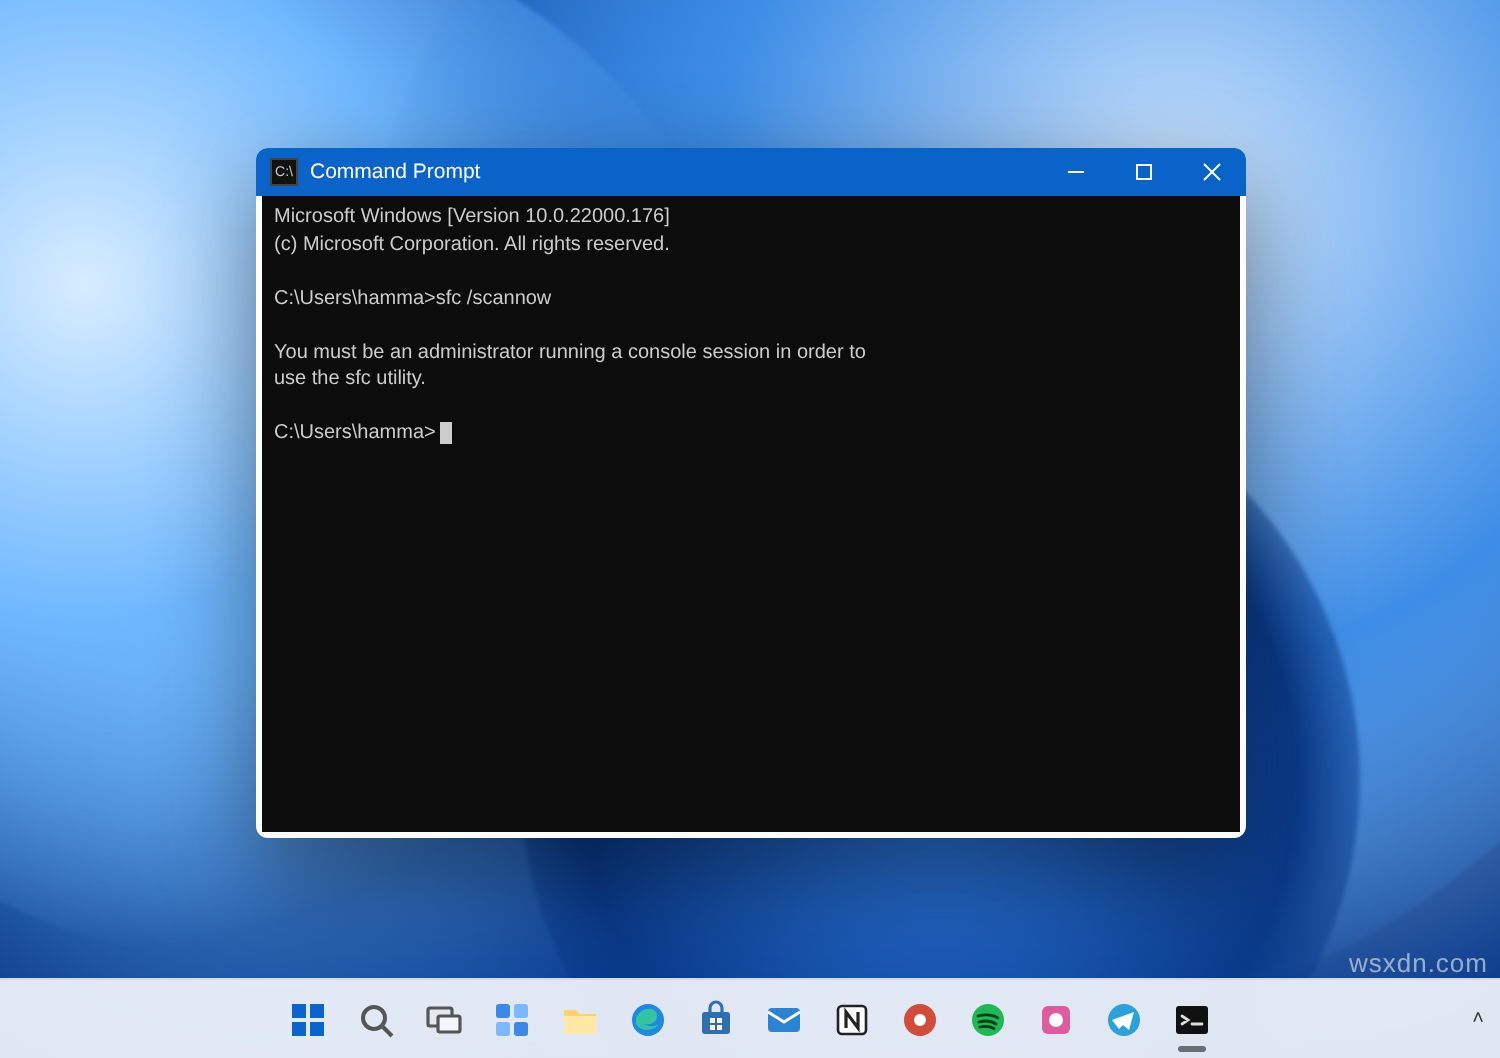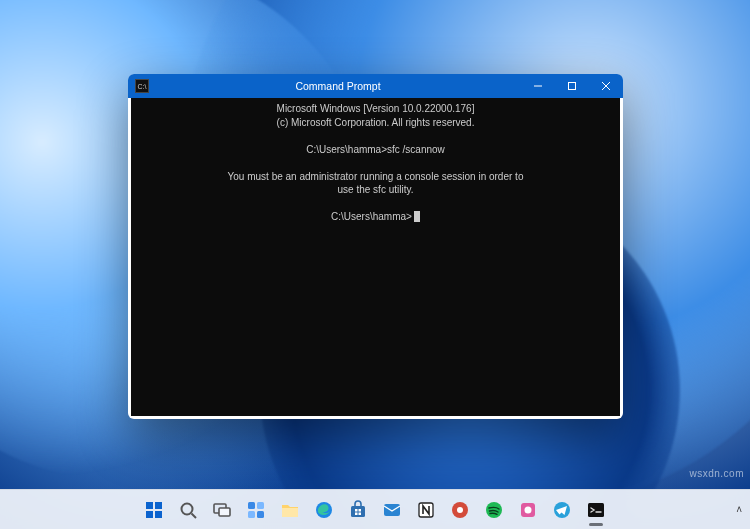--- a/index.html
+++ b/index.html
@@ -17,30 +17,30 @@
   }
   .bloom { position:absolute; border-radius:50%; filter: blur(1px); }
   .b1 { width:520px; height:520px; left:-140px; top:-40px;
         background: radial-gradient(circle at 35% 35%, #d7ecff 0%, #6fb8ff 35%, rgba(30,110,210,0) 70%); }
   .b2 { width:680px; height:680px; left:180px; top:-170px;
         background: radial-gradient(circle at 60% 40%, #cfe6ff 0%, #3d8de6 40%, rgba(10,60,150,0) 70%); }
   .b3 { width:420px; height:420px; left:260px; top:180px;
         background: radial-gradient(circle at 50% 50%, #2d7ae0 0%, #0a3a8a 60%, rgba(5,30,90,0) 80%); }
 
   .watermark {
-    position:absolute; right:6px; bottom:50px;
-    font-size:10px; color:rgba(255,255,255,.55); letter-spacing:.5px;
+    position:absolute; right:6px; bottom:40px;
+    font-size:13px; color:rgba(255,255,255,.55); letter-spacing:.5px;
   }
 
   
   .window {
     position:absolute; left:128px; top:74px; width:495px; height:345px;
     background:#fff; border-radius:6px; overflow:hidden;
     box-shadow: 0 18px 50px rgba(0,0,0,.45);
-    display:flex; flex-direction:column;text-align:center;
+    display:flex; flex-direction:column;
   }
   .titlebar {
     height:24px; background:#0a63c9; color:#fff;
     display:flex; align-items:center; font-size:10.5px;
   }
   .titlebar .appicon {
     width:14px; height:14px; margin:0 6px 0 7px; background:#111; border:1px solid #444;
     display:flex; align-items:center; justify-content:center; font-size:7px; color:#ccc;
   }
   .titlebar .title { flex:1; }

